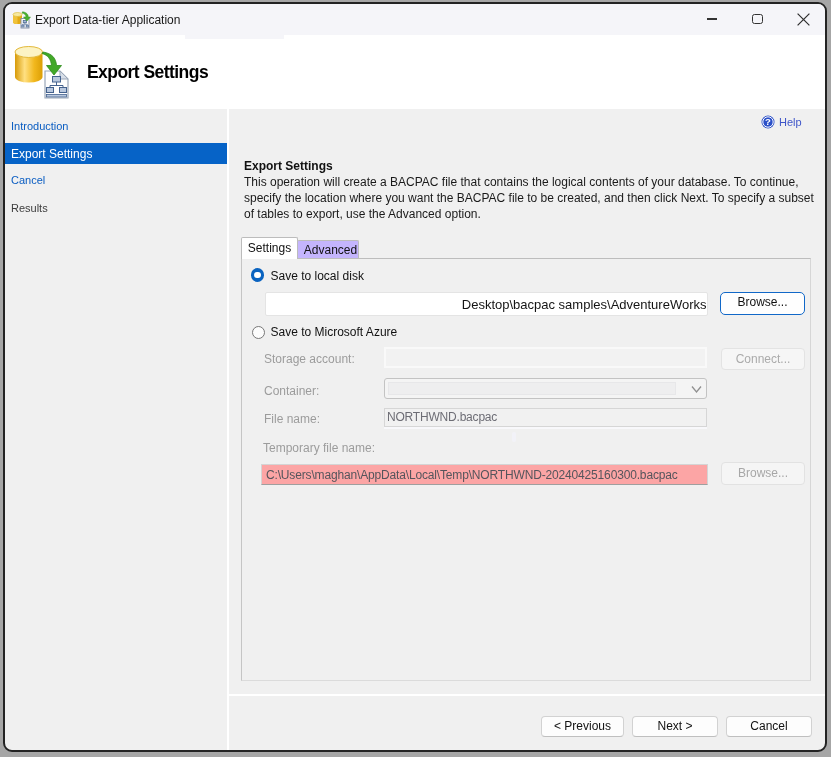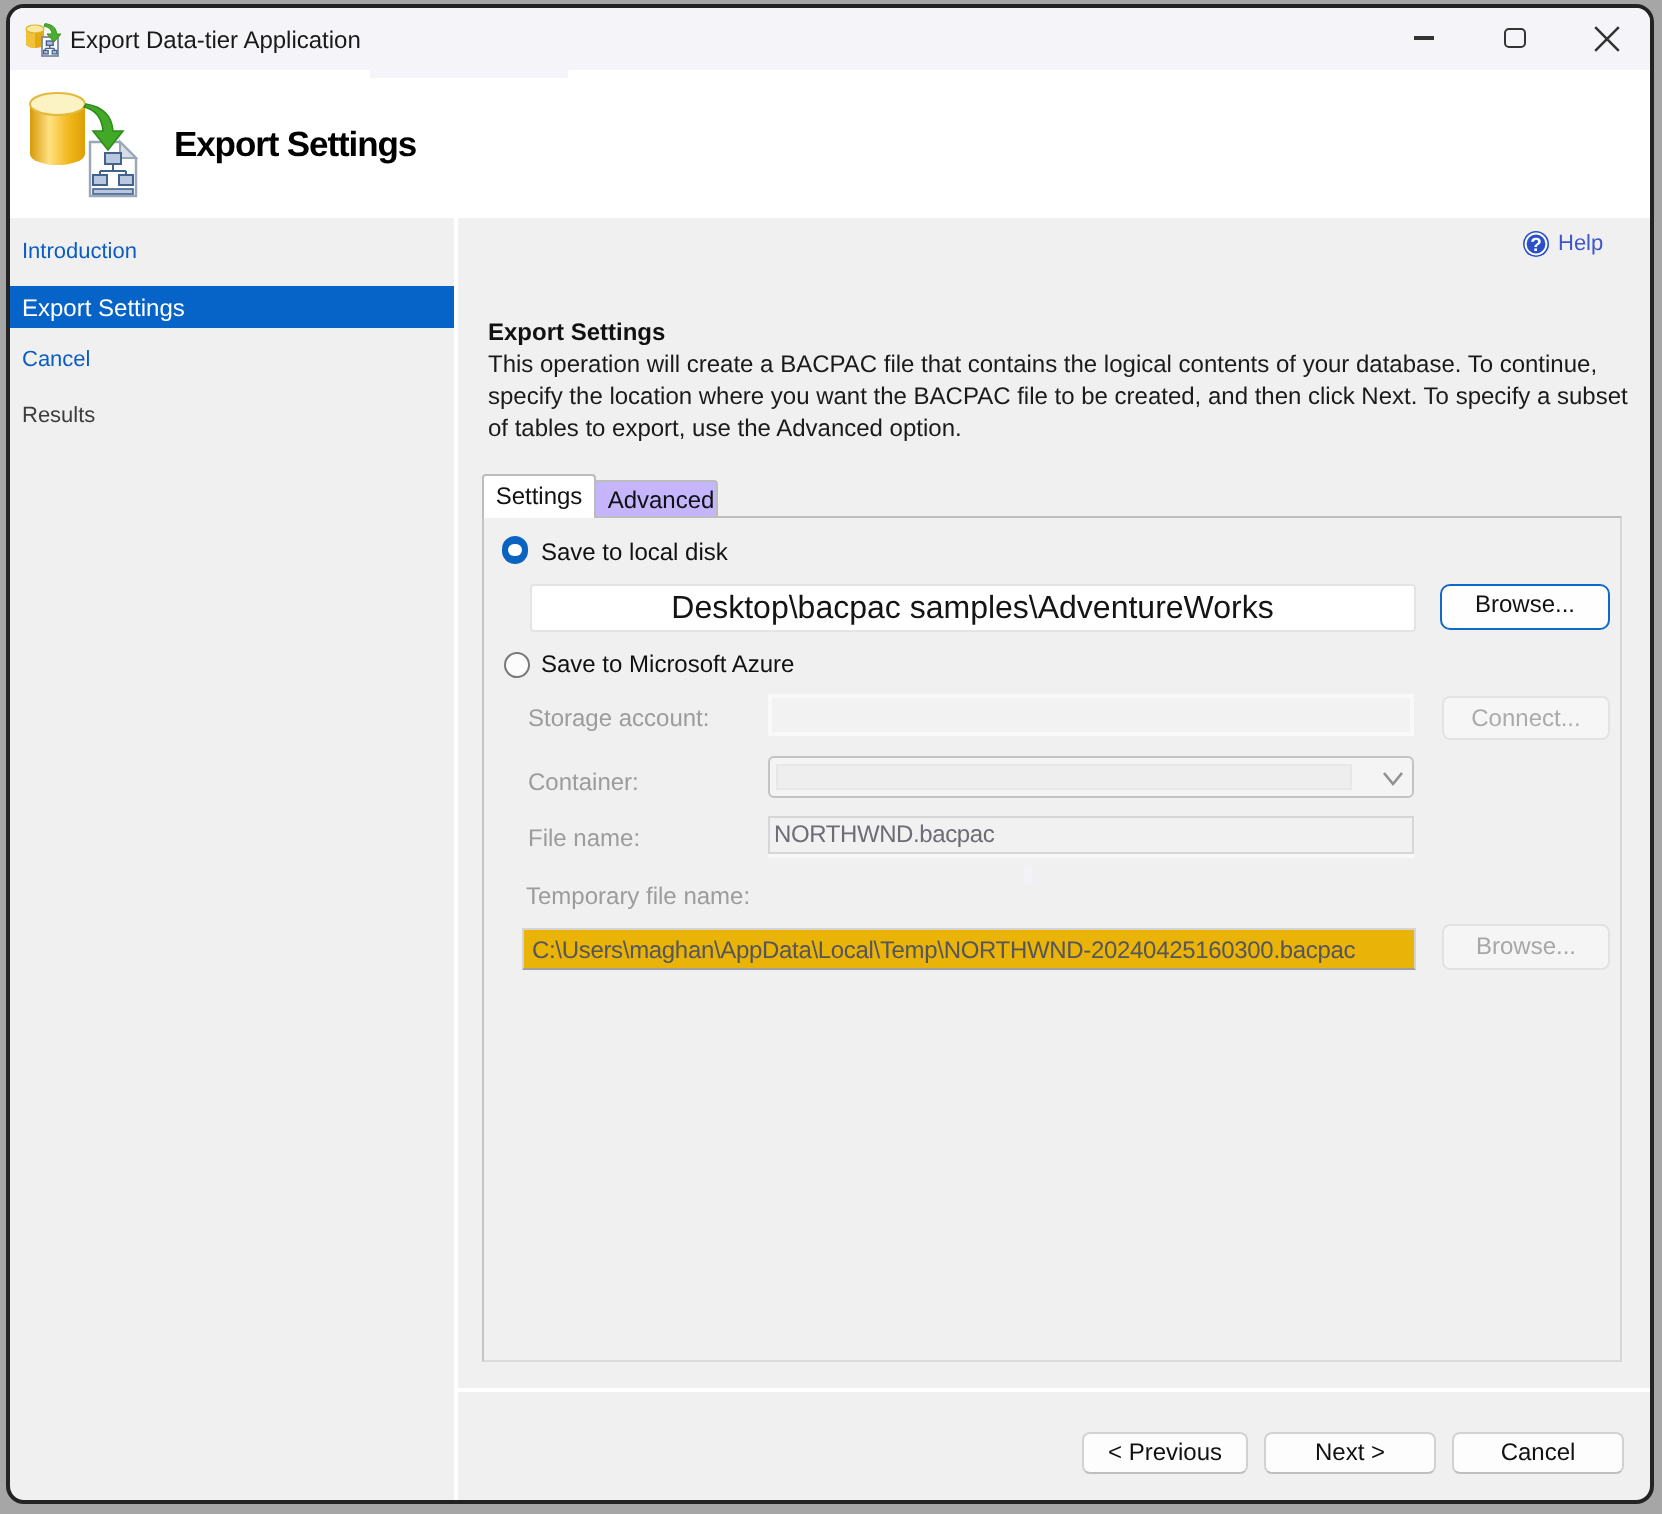--- a/index.html
+++ b/index.html
@@ -17,32 +17,32 @@
 .navseltext{left:6px;top:141.5px;font-size:12px;line-height:16px;color:#fff;}
 .helptext{left:774px;top:110px;font-size:11px;line-height:16px;color:#3f56c9;}
 .ch1{left:239px;top:153.5px;font-size:12px;line-height:16px;font-weight:bold;color:#111;}
 .para{left:239px;top:170px;font-size:12px;line-height:16px;color:#1a1a1a;}
 .tab1{left:236px;top:233px;width:57px;height:22px;background:#fff;border:1px solid #bcbcbc;border-bottom:none;border-radius:2px 2px 0 0;z-index:3;font-size:12px;text-align:center;line-height:21px;color:#111;}
 .tab2{left:292px;top:236px;width:62px;height:18px;background:#c4b5fd;border:1px solid #bcbcbc;border-bottom:none;border-radius:2px 2px 0 0;z-index:1;font-size:12px;text-align:center;text-indent:5px;line-height:18px;color:#111;}
 .panel{left:236px;top:254px;width:570px;height:423px;border:1px solid;border-color:#bdbdbd #d6d6d6 #dbdbdb #c5c5c5;background:#f0f0f0;z-index:2;}
 .radio1{left:245.8px;top:264.3px;width:13.4px;height:13.4px;border-radius:50%;background:#0a63c0;z-index:4;}
 .radio1 i{position:absolute;left:3.6px;top:3.6px;width:6.2px;height:6.2px;border-radius:50%;background:#fff;}
 .rlbl1{left:265.5px;top:264.2px;font-size:12px;line-height:16px;color:#111;z-index:4;}
-.input1{left:260px;top:288px;width:443px;height:23.5px;background:#fff;border:1px solid #e4e4e4;border-radius:2px;z-index:4;font-size:16px;line-height:23px;text-align:center;padding-right:0.5px;color:#141414;}
+.input1{left:260px;top:288px;width:443px;height:23.5px;background:#fff;border:1px solid #e4e4e4;border-radius:2px;z-index:4;font-size:13px;line-height:23px;text-align:right;padding-right:0.5px;color:#141414;}
 .browse1{left:715px;top:287.5px;width:85px;height:23px;background:#fefefe;border:1.5px solid #1168c8;border-radius:5px;z-index:4;font-size:12px;text-align:center;line-height:19px;color:#111;}
 .radio2{left:246.5px;top:322px;width:13px;height:13px;border-radius:50%;background:#fcfcfc;border:1.3px solid #787878;z-index:4;}
 .rlbl2{left:265.5px;top:320.4px;font-size:12px;line-height:16px;color:#111;z-index:4;}
 .dlbl{font-size:12px;line-height:16px;color:#9c9c9c;z-index:4;}
 .dinput{background:#f2f2f2;border:2px solid #f9f9f9;z-index:4;}
 .connect{left:716px;top:344px;width:84px;height:22px;background:#f6f6f6;border:1px solid #e3e3e3;border-radius:4px;z-index:4;font-size:12px;text-align:center;line-height:20px;color:#ababab;}
 .combo{left:378.5px;top:373.5px;width:323.5px;height:21.5px;background:#f4f4f4;border:1px solid #c3c3c3;border-radius:3px;z-index:4;}
 .comboinner{position:absolute;left:3px;top:3px;width:288px;height:13.5px;background:#eeeeef;border:1px solid #e7e7e9;}
 .inputfile{left:379px;top:403.5px;width:322.5px;height:19.5px;background:#f1f1f1;border:1px solid #d6d6d6;box-shadow:0 2px 0 #f8f8fb;z-index:4;font-size:12px;letter-spacing:-0.2px;line-height:17px;padding-left:2px;color:#6d6d75;}
 .artifact{left:506.5px;top:428px;width:4px;height:10px;background:#f2f2f8;border-radius:2px;z-index:4;}
-.inputtemp{left:256px;top:459.5px;width:447px;height:21px;background:#eab308;border:1px solid #d4d4d4;border-bottom:1.5px solid #9f9f9f;z-index:4;font-size:12px;letter-spacing:-0.16px;line-height:21px;padding-left:4px;color:#55555c;white-space:nowrap;overflow:hidden;}
+.inputtemp{left:256px;top:459.5px;width:447px;height:21px;background:#fca5a5;border:1px solid #d4d4d4;border-bottom:1.5px solid #9f9f9f;z-index:4;font-size:12px;letter-spacing:-0.16px;line-height:21px;padding-left:4px;color:#55555c;white-space:nowrap;overflow:hidden;}
 .browse2{left:716px;top:457.8px;width:84px;height:23.5px;background:#f5f5f5;border:1px solid #e2e2e2;border-radius:4px;z-index:4;font-size:12px;text-align:center;line-height:21px;color:#a7a7a7;}
 .fbtn{top:712px;height:21px;background:#fdfdfd;border:1px solid #d2d2d2;border-bottom-color:#bfbfbf;border-radius:4px;font-size:12px;text-align:center;line-height:19px;color:#111;z-index:4;}
 </style></head>
 <body>
 <div class="win">
   <div class="abs titlebar"></div>
   <div class="abs tbtab"></div>
   <div class="abs header"></div>
   <div class="abs vsep"></div>
   <div class="abs hsep"></div>

